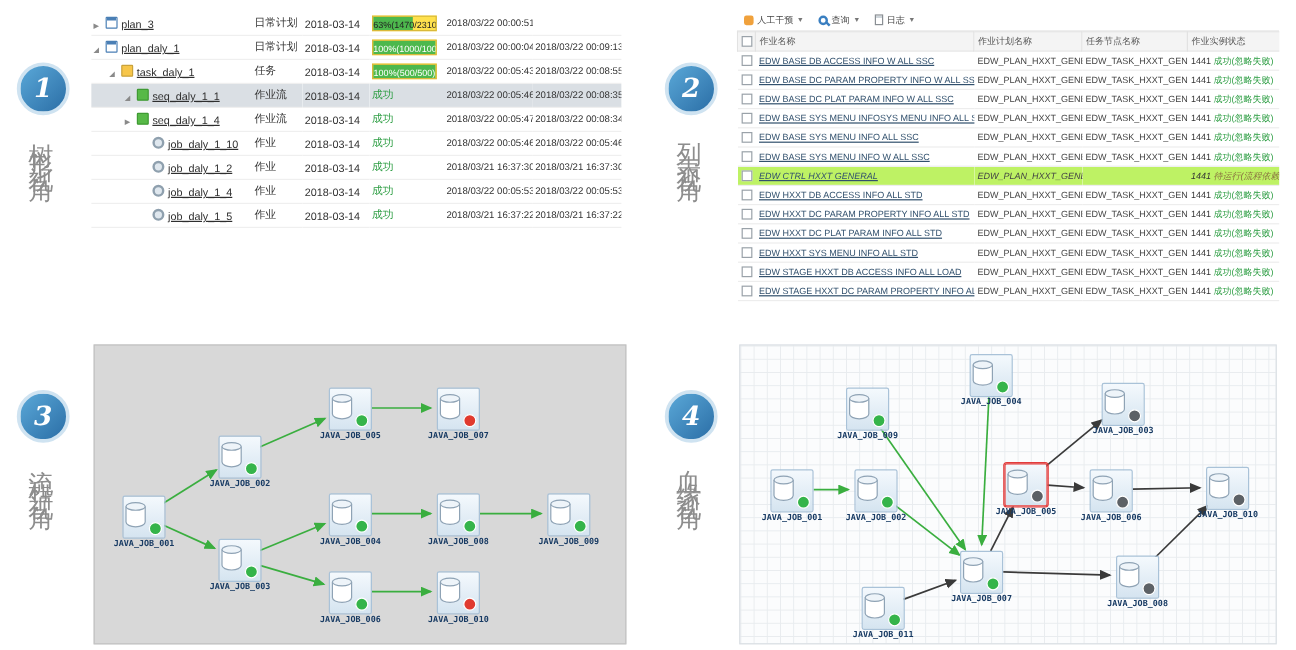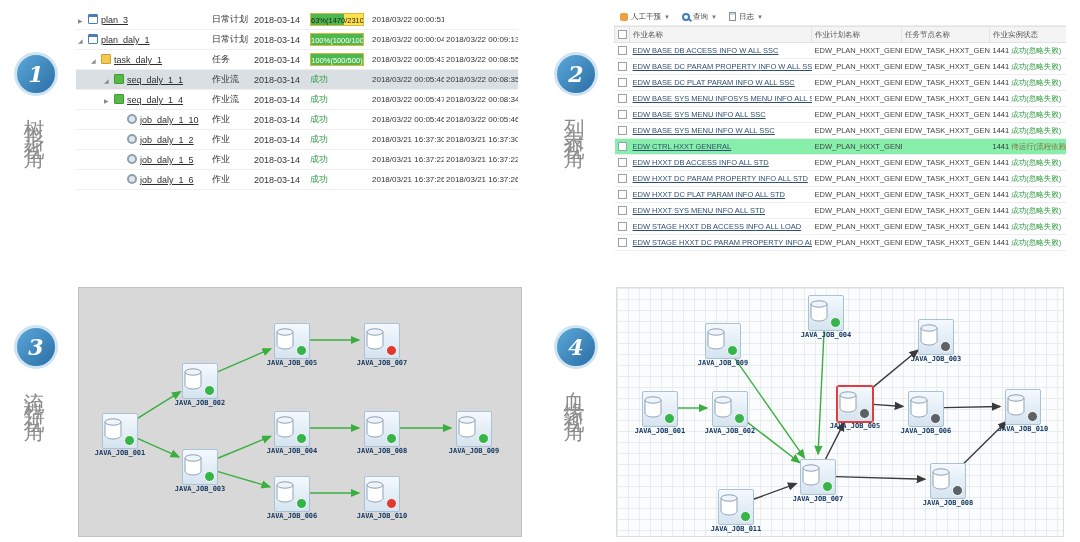--- a/index.html
+++ b/index.html
@@ -42,21 +42,21 @@
   .tbtn{display:flex;align-items:center;gap:3px;padding:0 6px;cursor:pointer;color:#444;}
   .caret{font-size:6px;color:#777;}
   .ic-hand{width:8px;height:8px;background:#f0a13c;border-radius:2px;}
   .ic-mag{position:relative;box-sizing:border-box;width:8px;height:8px;border:2px solid #3a7fc1;border-radius:50%;}
   .ic-mag::after{content:"";position:absolute;width:4px;height:2px;background:#3a7fc1;right:-4px;bottom:-2px;transform:rotate(45deg);}
   .ic-log{box-sizing:border-box;width:7px;height:9px;background:#fff;border:1px solid #8a8f94;box-shadow:inset 0 2px 0 #cfd6db;}
   table.list{width:100%;border-collapse:collapse;table-layout:fixed;}
   .list th{background:#f4f4f4;border:1px solid #e2e2e2;font-weight:normal;color:#555;height:15px;
            padding:0 3px;text-align:left;font-size:7.5px;white-space:nowrap;overflow:hidden;}
   .list td{border-bottom:1px solid #ededed;height:15px;padding:0 3px;white-space:nowrap;overflow:hidden;}
-  .list tr.sel td{background:#86efac;}
+  .list tr.sel td{background:#bef264;font-style:italic;}
   .llink{text-decoration:underline;color:#31506d;cursor:pointer;}
   .cb{display:inline-block;box-sizing:border-box;width:9px;height:9px;border:1px solid #9aa2a9;background:#fff;vertical-align:middle;}
   .inst{color:#333;margin-right:2px;}
   .st-ok{color:#2e9e44;margin-top:20px;}
   .st-wait{color:#8a7340;}
 
   
   .canvas{position:absolute;overflow:hidden;}
   .canvas-flow{left:78px;top:287px;width:442px;height:248px;background:#d8d8d8;border:1px solid #c2c2c2;}
   .canvas-lineage{left:616px;top:287px;width:446px;height:248px;background:#fbfcfd;border:1px solid #d8dde2;
@@ -167,34 +167,34 @@
           </tr>
           <tr>
             <td class="c-name"><span style="display: inline-block; width: 39px;"></span><span class="expander"></span><span class="ticon job"></span><span class="tlink">job_daly_1_2</span></td>
             <td class="c-type">作业</td>
             <td class="c-date">2018-03-14</td>
             <td class="c-status"><span class="ok">成功</span></td>
             <td class="c-time">2018/03/21 16:37:30</td>
             <td class="c-time">2018/03/21 16:37:30</td>
           </tr>
           <tr>
+            <td class="c-name"><span style="display: inline-block; width: 39px;"></span><span class="expander"></span><span class="ticon job"></span><span class="tlink">job_daly_1_4</span></td>
+            <td class="c-type">作业</td>
+            <td class="c-date">2018-03-14</td>
+            <td class="c-status"><span class="ok">成功</span></td>
+            <td class="c-time">2018/03/22 00:05:53</td>
+            <td class="c-time">2018/03/22 00:05:53</td>
+          </tr>
+          <tr>
             <td class="c-name"><span style="display: inline-block; width: 39px;"></span><span class="expander"></span><span class="ticon job"></span><span class="tlink">job_daly_1_5</span></td>
             <td class="c-type">作业</td>
             <td class="c-date">2018-03-14</td>
             <td class="c-status"><span class="ok">成功</span></td>
             <td class="c-time">2018/03/21 16:37:22</td>
             <td class="c-time">2018/03/21 16:37:22</td>
-          </tr>
-          <tr>
-            <td class="c-name"><span style="display: inline-block; width: 39px;"></span><span class="expander"></span><span class="ticon job"></span><span class="tlink">job_daly_1_6</span></td>
-            <td class="c-type">作业</td>
-            <td class="c-date">2018-03-14</td>
-            <td class="c-status"><span class="ok">成功</span></td>
-            <td class="c-time">2018/03/21 16:37:26</td>
-            <td class="c-time">2018/03/21 16:37:26</td>
           </tr>
         </tbody>
     </table>
   </div>
 
   <div class="list-wrap">
     <div class="ltoolbar">
       <span class="tbtn">
         <span class="ic-hand"></span>
         <span>人工干预</span>

